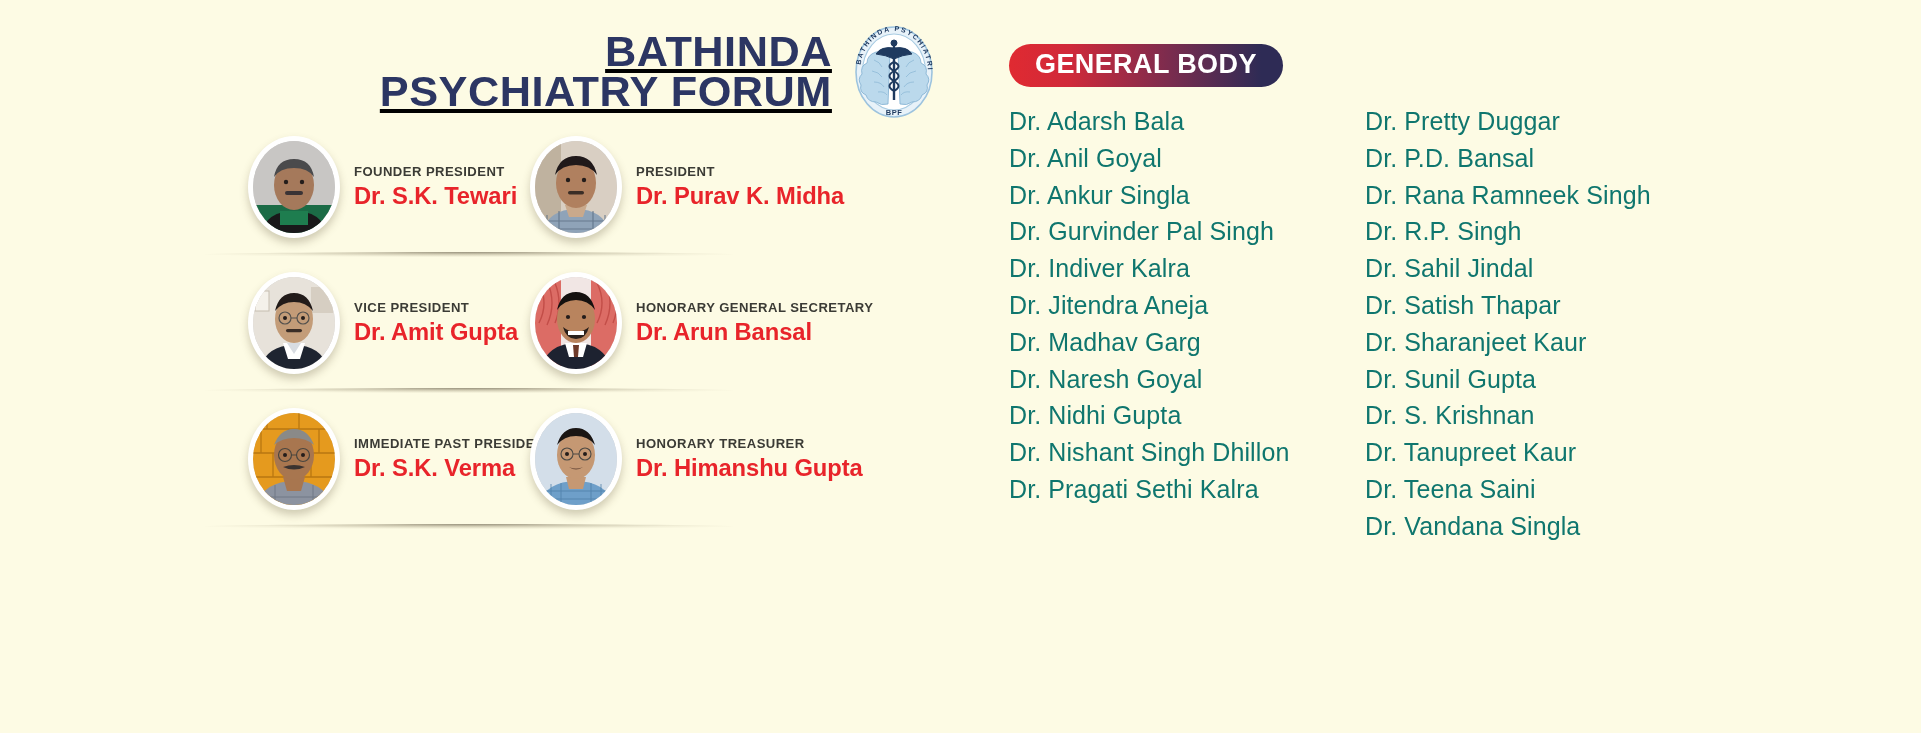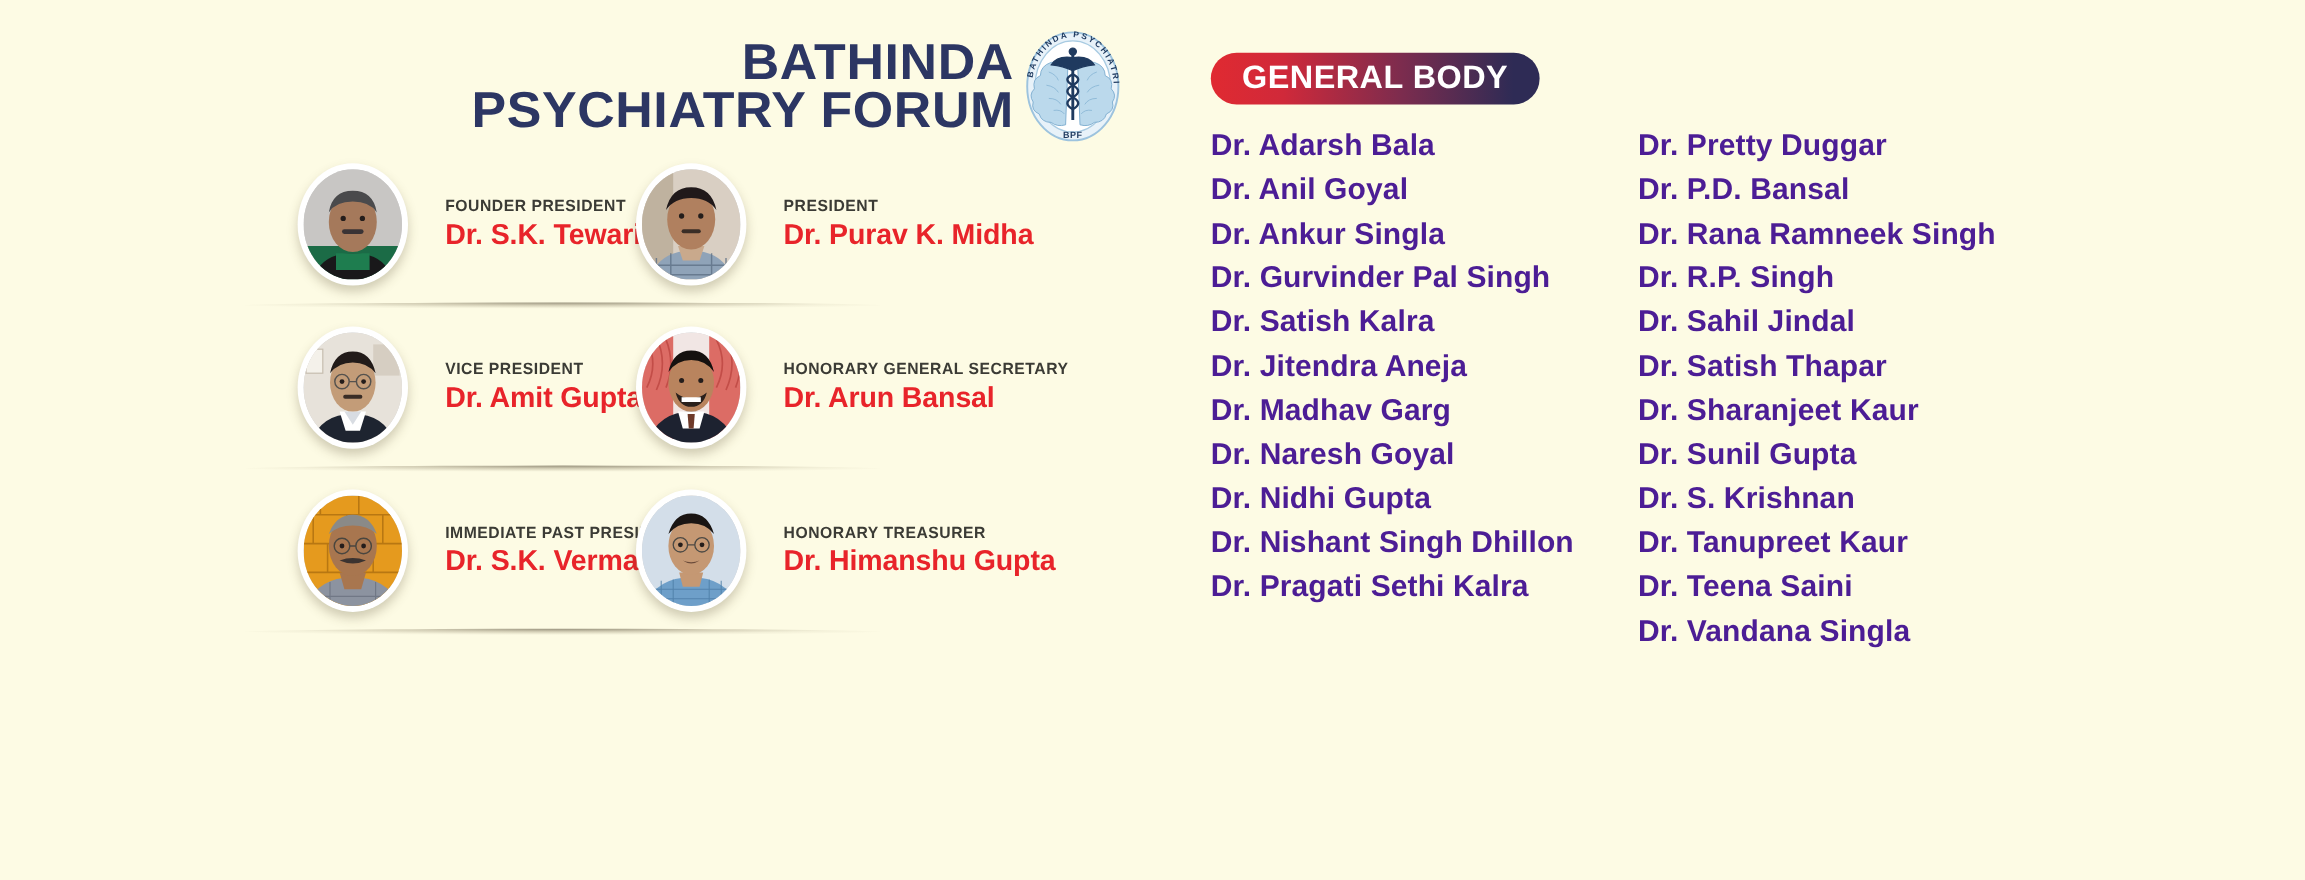--- a/index.html
+++ b/index.html
@@ -27,22 +27,23 @@
     position: absolute;
     left: 248px;
     top: 22px;
     width: 700px;
   }
 
   .brand-row {
     display: flex;
     align-items: center;
     justify-content: flex-end;
-    gap: 5px;
+    gap: 18px;
     padding-right: 10px;
+    text-decoration: underline;
   }
   .brand-title {
     color: #2C3663;
     font-family: "Liberation Sans Narrow", "Liberation Sans", sans-serif;
     font-weight: 700;
     font-size: 42px;
     line-height: 0.95;
     letter-spacing: 0.5px;
     text-align: right;
     transform: scaleX(1.03);
@@ -88,21 +89,21 @@
     background: radial-gradient(ellipse at 50% 0%,
         rgba(70,60,40,0.55) 0%,
         rgba(120,108,80,0.30) 35%,
         rgba(160,150,120,0.10) 62%,
         rgba(253,251,228,0) 82%);
   }
 
   .officer {
     display: flex;
     align-items: center;
-    gap: 17px;
+    gap: 0px;
   }
   .officer.slot-a { width: 282px; }
   .officer.slot-b { width: 300px; }
 
   .avatar-wrap {
     position: relative;
     flex: 0 0 auto;
     width: 92px;
     height: 102px;
   }
@@ -177,23 +178,23 @@
 
   .gb-columns {
     display: flex;
     margin-top: 16px;
   }
   .gb-col { }
   .gb-col.c1 { width: 356px; }
   .gb-col.c2 { width: 420px; }
 
   .gb-name {
-    color: #4c1d95;
+    color: #0f766e;
     font-family: "Liberation Sans", sans-serif;
-    font-weight: 700;
+    font-weight: 400;
     font-size: 25px;
     line-height: 36.8px;
     white-space: nowrap;
     letter-spacing: 0.1px;
   }
 </style>
 </head>
 <body style="background: rgb(253, 251, 228);">
 
 <div class="page">
@@ -441,21 +442,21 @@
 
   <div class="right-panel">
     <div class="gb-badge">GENERAL BODY</div>
 
     <div class="gb-columns">
       <div class="gb-col c1">
           <div class="gb-name">Dr. Adarsh Bala</div>
           <div class="gb-name">Dr. Anil Goyal</div>
           <div class="gb-name">Dr. Ankur Singla</div>
           <div class="gb-name">Dr. Gurvinder Pal Singh</div>
-          <div class="gb-name">Dr. Satish Kalra</div>
+          <div class="gb-name">Dr. Indiver Kalra</div>
           <div class="gb-name">Dr. Jitendra Aneja</div>
           <div class="gb-name">Dr. Madhav Garg</div>
           <div class="gb-name">Dr. Naresh Goyal</div>
           <div class="gb-name">Dr. Nidhi Gupta</div>
           <div class="gb-name">Dr. Nishant Singh Dhillon</div>
           <div class="gb-name">Dr. Pragati Sethi Kalra</div>
         </div>
       <div class="gb-col c2">
           <div class="gb-name">Dr. Pretty Duggar</div>
           <div class="gb-name">Dr. P.D. Bansal</div>

